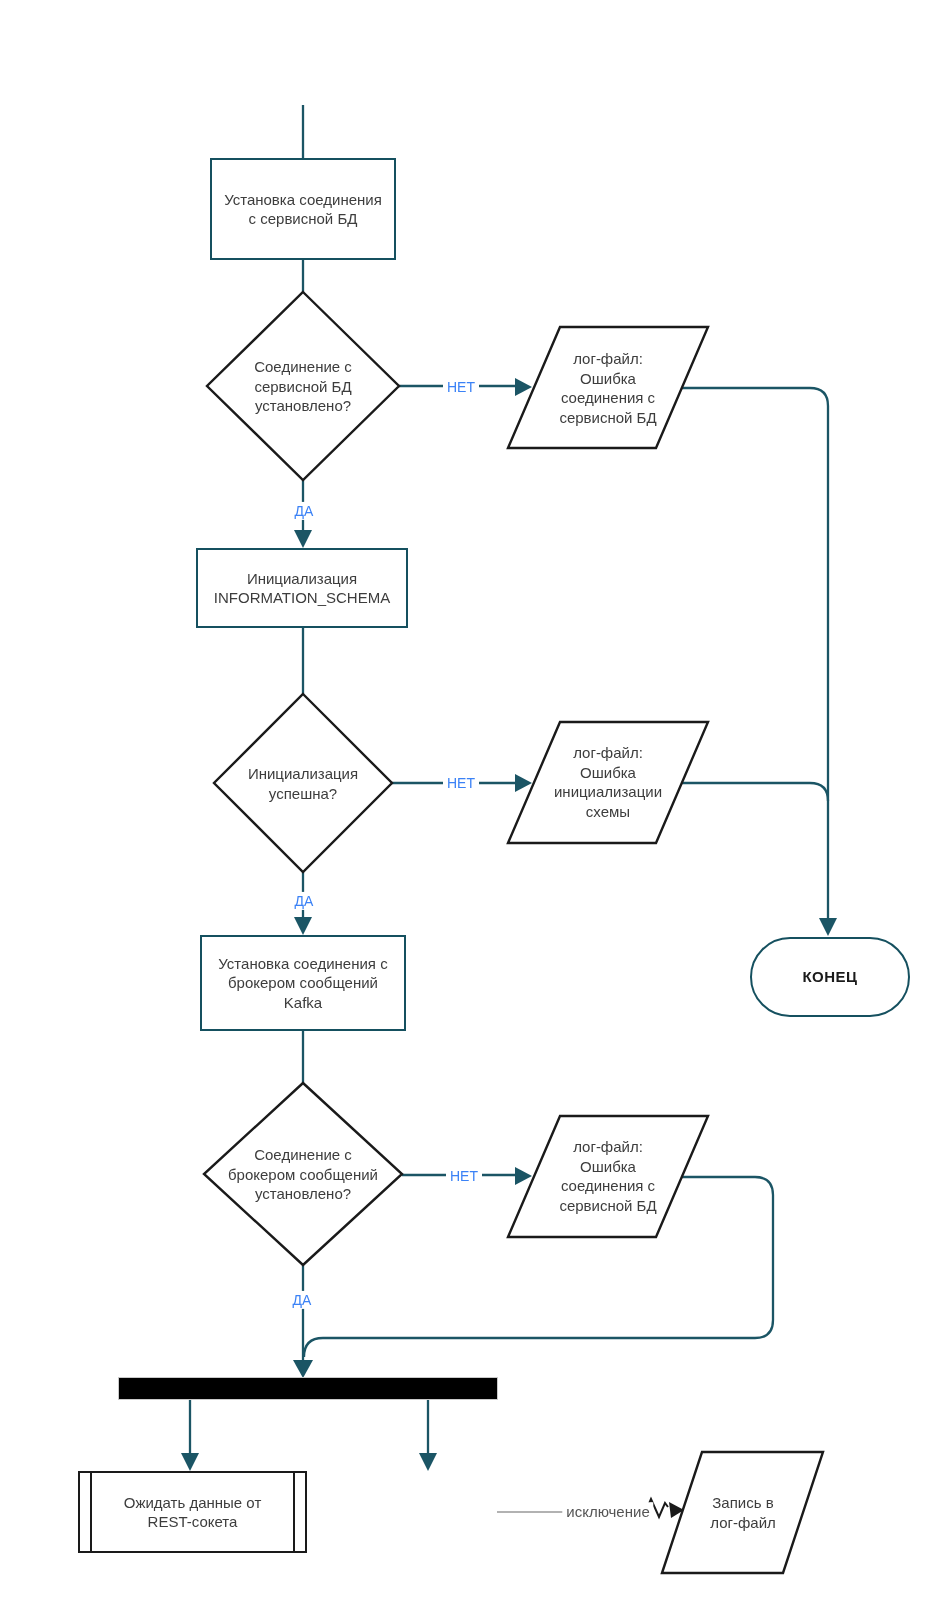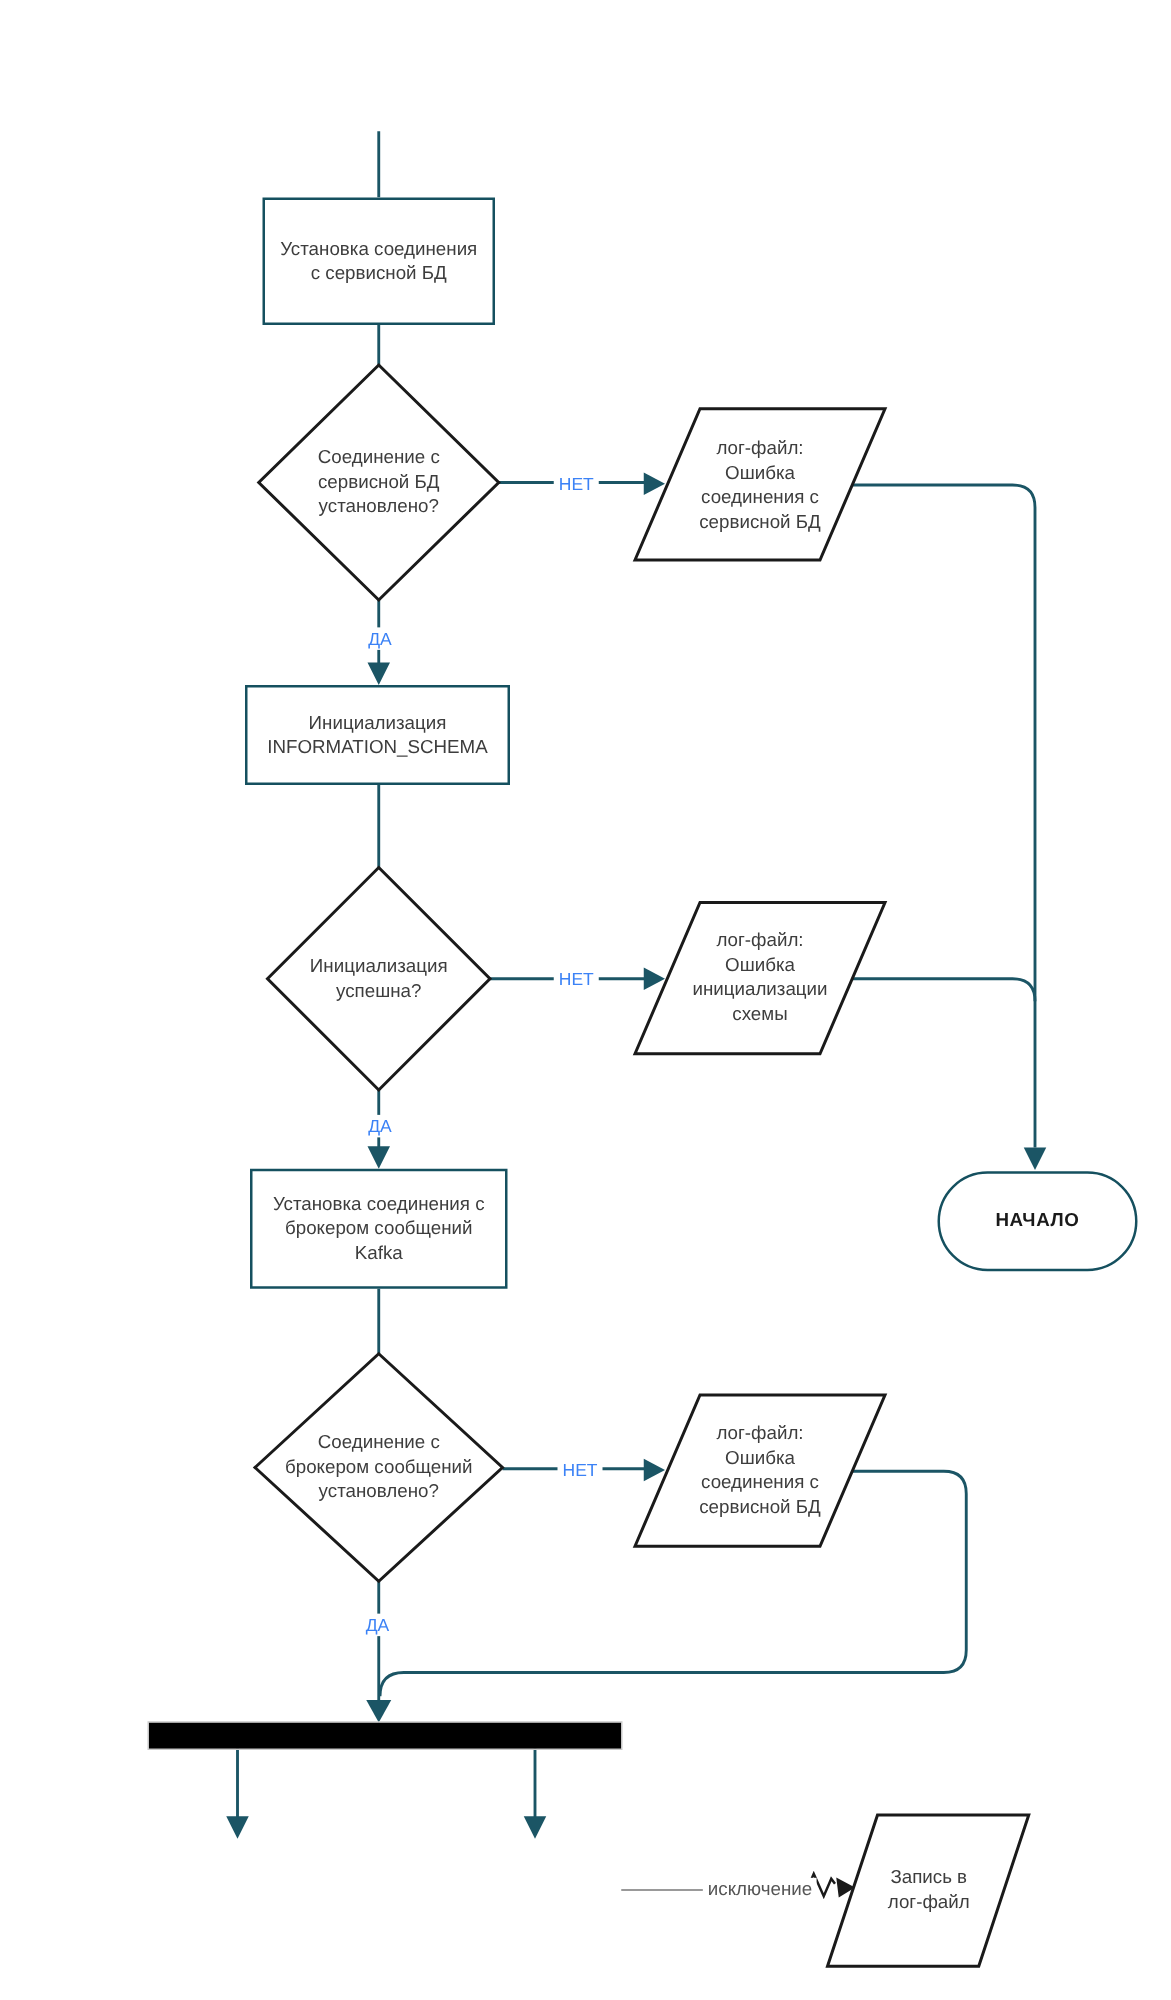--- a/index.html
+++ b/index.html
@@ -96,24 +96,30 @@
   <div class="node proc" style="left:210px;top:158px;width:186px;height:102px;">Установка соединения
 с сервисной БД</div>
 
   <div class="node proc" style="left:196px;top:548px;width:212px;height:80px;">Инициализация
 INFORMATION_SCHEMA</div>
 
   <div class="node proc" style="left:200px;top:935px;width:206px;height:96px;">Установка соединения с
 брокером сообщений
 Kafka</div>
 
-  <div class="node term term-end" style="left:750px;top:937px;width:160px;height:80px;">НАЧАЛО</div>
+  <div class="node term term-end" style="left:750px;top:937px;width:160px;height:80px;">КОНЕЦ</div>
 
   <div class="bar" style="left:119px;top:1378px;width:378px;height:21px;"></div>
 
+  <div class="node sub" style="left:78px;top:1471px;width:229px;height:82px;">
+    <div class="inner-line l"></div>
+    <div class="inner-line r"></div>
+    <span>Ожидать данные от
+REST-сокета</span>
+  </div>
 
 
   <div class="lbl" style="left:303px;top:386px;width:150px;">Соединение с
 сервисной БД
 установлено?</div>
   <div class="lbl" style="left:608px;top:388px;width:150px;">лог-файл:
 Ошибка
 соединения с
 сервисной БД</div>
   <div class="lbl" style="left:303px;top:783px;width:160px;">Инициализация

